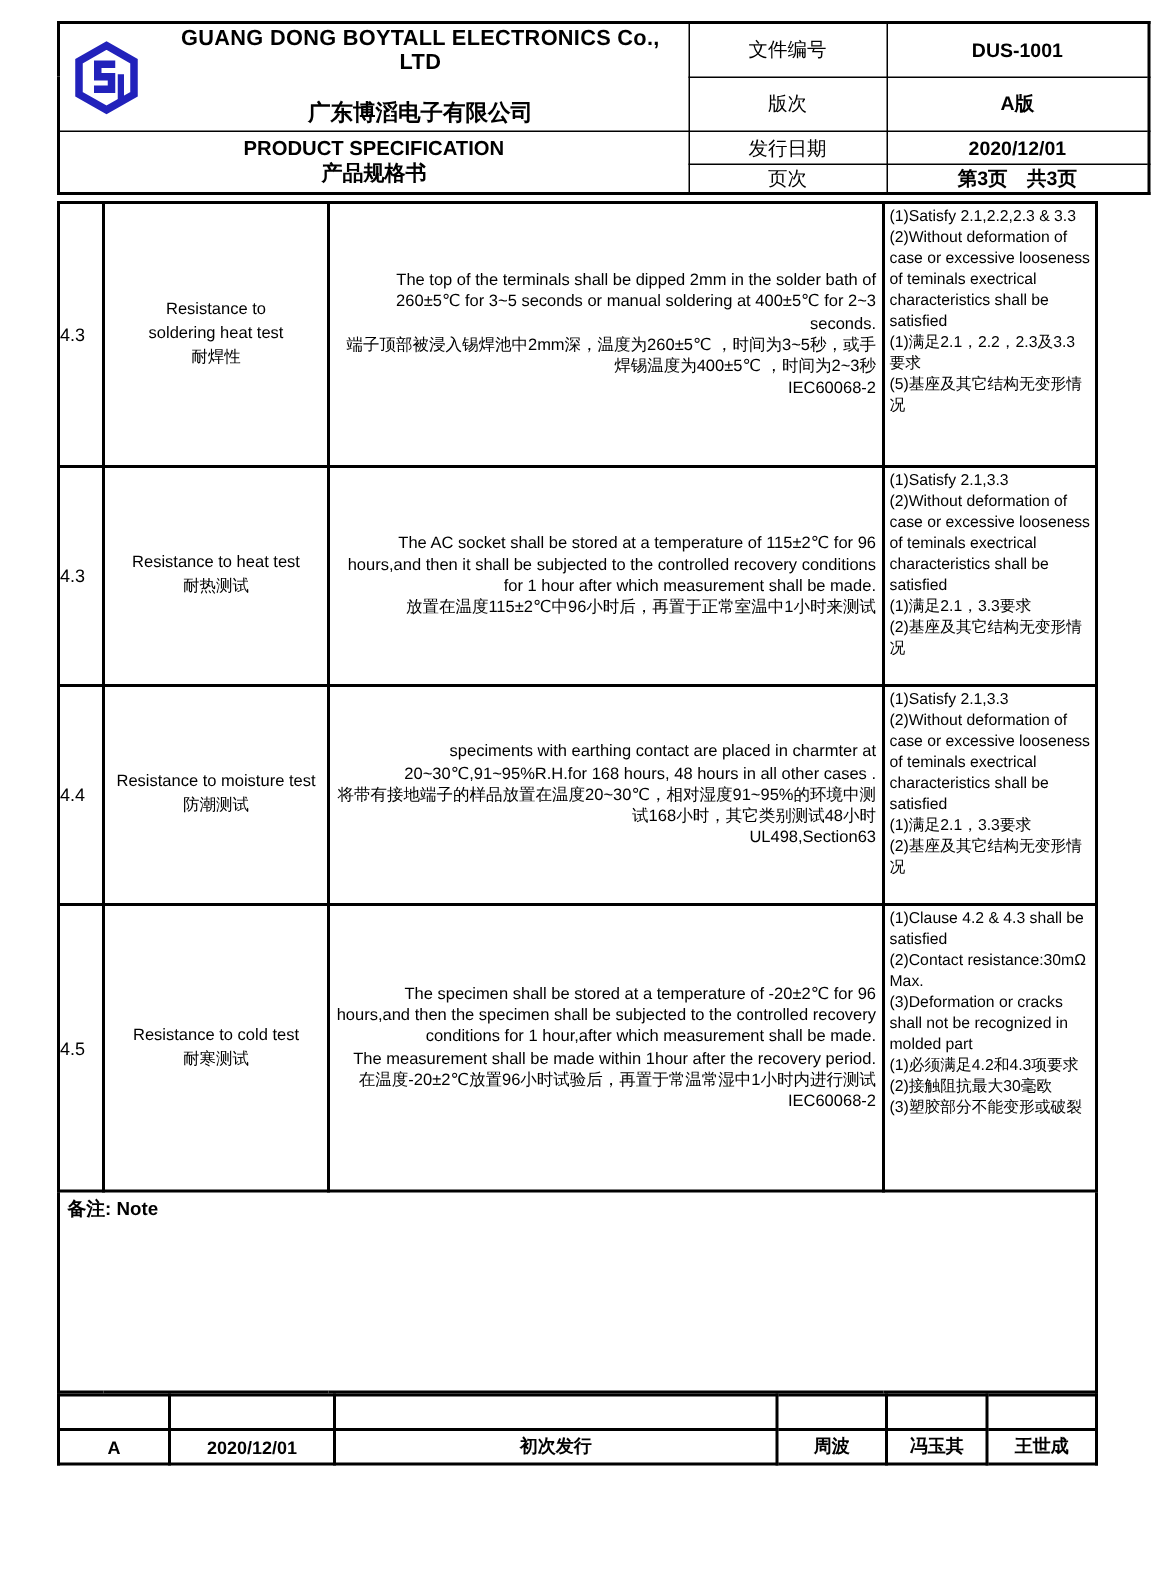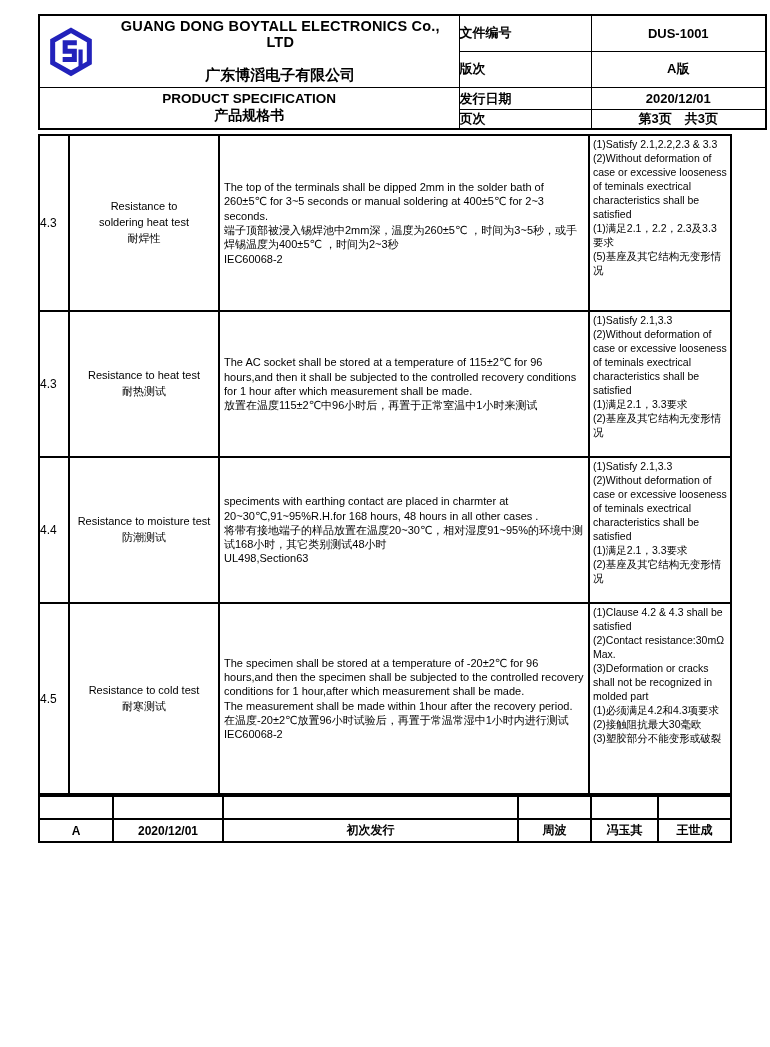--- a/index.html
+++ b/index.html
@@ -22,32 +22,32 @@
   .header-table { border: 2.5px solid #000; }
   .company-cell { padding: 2px 4px; }
   .company-inner { display: flex; align-items: center; gap: 8px; }
   .logo-wrap { flex: 0 0 auto; width: 54px; height: 50px; display: flex; align-items: center; justify-content: center; }
   .company-names { flex: 1 1 auto; text-align: center; }
   .company-en { font-weight: bold; font-size: 14.5px; letter-spacing: 0.2px; }
   .company-cn { font-weight: bold; font-size: 15px; margin-top: 16px; }
   .title-cell { text-align: center; }
   .title-en { font-weight: bold; font-size: 13.5px; }
   .title-cn { font-weight: bold; font-size: 14px; margin-top: 1px; }
-  .hlabel { text-align: left; font-weight: bold; font-size: 13px; }
+  .hlabel { text-align: center; font-weight: normal; font-size: 13px; }
   .hvalue { text-align: center; font-weight: bold; font-size: 13px; }
 
   
   .main-table { width: 692px; margin-top: 4px; border: 2.5px solid #000; }
   .cell-no { text-align: left; vertical-align: middle; font-size: 12px; }
   .cell-name {
     text-align: center; vertical-align: middle;
     font-size: 11px; line-height: 1.45; white-space: pre-line; padding: 2px;
   }
   .cell-desc {
-    text-align: left; vertical-align: middle;
+    text-align: right; vertical-align: middle;
     font-size: 11px; line-height: 1.3; white-space: pre-line; padding: 3px 4px;
   }
   .cell-req {
     text-align: left; vertical-align: top;
     font-size: 10.5px; line-height: 1.33; white-space: pre-line; padding: 2px 3px; margin-top: 28px;
   }
   .note-cell {
     vertical-align: top; text-align: left;
     font-weight: bold; font-size: 12.5px; padding: 3px 5px;
   }
@@ -166,20 +166,23 @@
 在温度-20±2℃放置96小时试验后，再置于常温常湿中1小时内进行测试
 IEC60068-2</td>
       <td class="cell-req">(1)Clause 4.2 &amp; 4.3 shall be satisfied
 (2)Contact resistance:30mΩ Max.
 (3)Deformation or cracks shall not be recognized in molded part
 (1)必须满足4.2和4.3项要求
 (2)接触阻抗最大30毫欧
 (3)塑胶部分不能变形或破裂</td>
     </tr>
 
+    <tr style="height:134px">
+      <td colspan="4" class="note-cell">备注: Note</td>
+    </tr>
   </tbody>
     </table>
 
   <table class="footer-table">
     <colgroup>
       <col style="width:74px">
         <col style="width:110px">
         <col style="width:295px">
       <col style="width:73px">
         <col style="width:67px">

